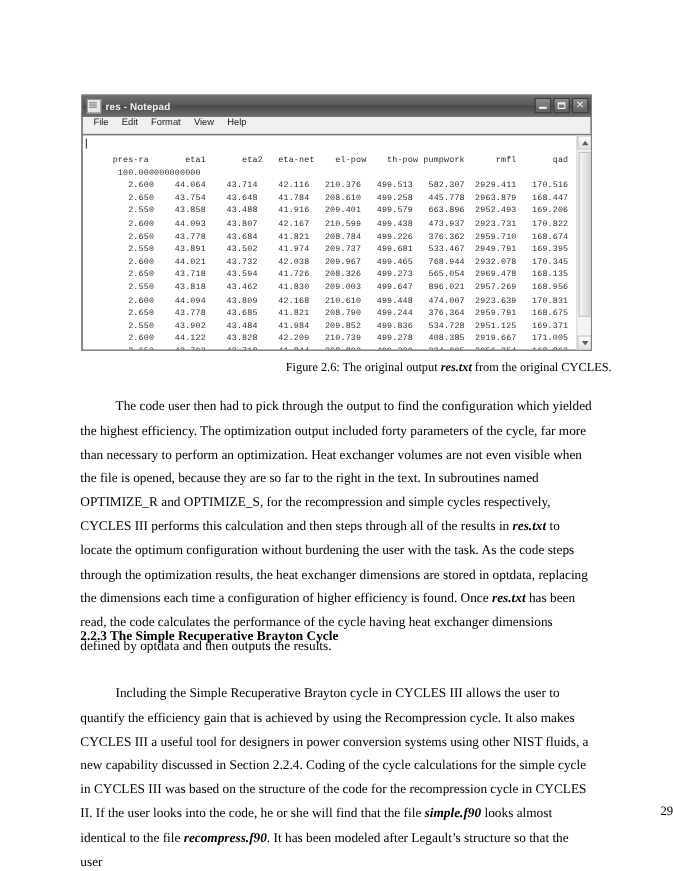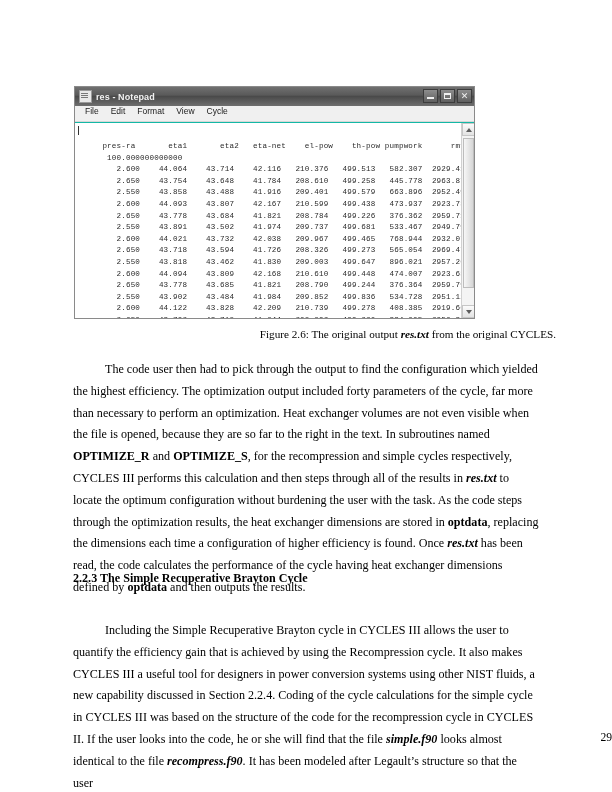--- a/index.html
+++ b/index.html
@@ -21,23 +21,23 @@
     left: 0; top: 0;
     width: 612px;
     height: 792px;
   }
 
   
   .notepad-window {
     position: absolute;
     left: 74px;
     top: 86px;
-    width: 401px;
+    width: 464px;
     height: 233px;
-    background: #14b8a6;
+    background: #404040;
     border: 1px solid #8a8a8a;
     box-sizing: border-box;
     font-family: "Liberation Sans", sans-serif;
     overflow: hidden;
   }
 
   .titlebar {
     height: 19px;
     background: linear-gradient(to bottom, #707070 0%, #5a5a5a 42%, #4a4a4a 50%, #6e6e6e 100%);
     display: flex;
@@ -249,21 +249,21 @@
     position: absolute;
     left: 0;
     top: 731px;
     width: 612px;
     text-align: right;
     font-size: 11.6px;
     font-family: "Liberation Serif", serif;
   }
 
   b.bi { font-weight: bold; font-style: italic; }
-  b.bo { font-weight: bold; font-style: normal; margin-top: 12px; }
+  b.bo { font-weight: normal; font-style: normal; margin-top: 12px; }
 </style>
 </head>
 <body>
 
 <div class="page">
 
   <div class="notepad-window">
 
     <div class="titlebar">
       <div class="titlebar-icon"></div>
@@ -273,21 +273,21 @@
         <div class="winbtn max"></div>
         <div class="winbtn close">✕</div>
       </div>
     </div>
 
     <div class="menubar">
       <div class="menu-item">File</div>
       <div class="menu-item">Edit</div>
       <div class="menu-item">Format</div>
       <div class="menu-item">View</div>
-      <div class="menu-item">Cycle</div>
+      <div class="menu-item">Help</div>
     </div>
 
     <div class="textarea-wrap">
       <div class="textbody">
         <div class="caret"></div>
         <pre class="datatext">  pres-ra       eta1       eta2   eta-net    el-pow    th-pow pumpwork      rmfl       qad
    100.000000000000
      2.600    44.064    43.714    42.116   210.376   499.513   582.307  2929.411   170.516
      2.650    43.754    43.648    41.784   208.610   499.258   445.778  2963.879   168.447
      2.550    43.858    43.488    41.916   209.401   499.579   663.896  2952.493   169.206

